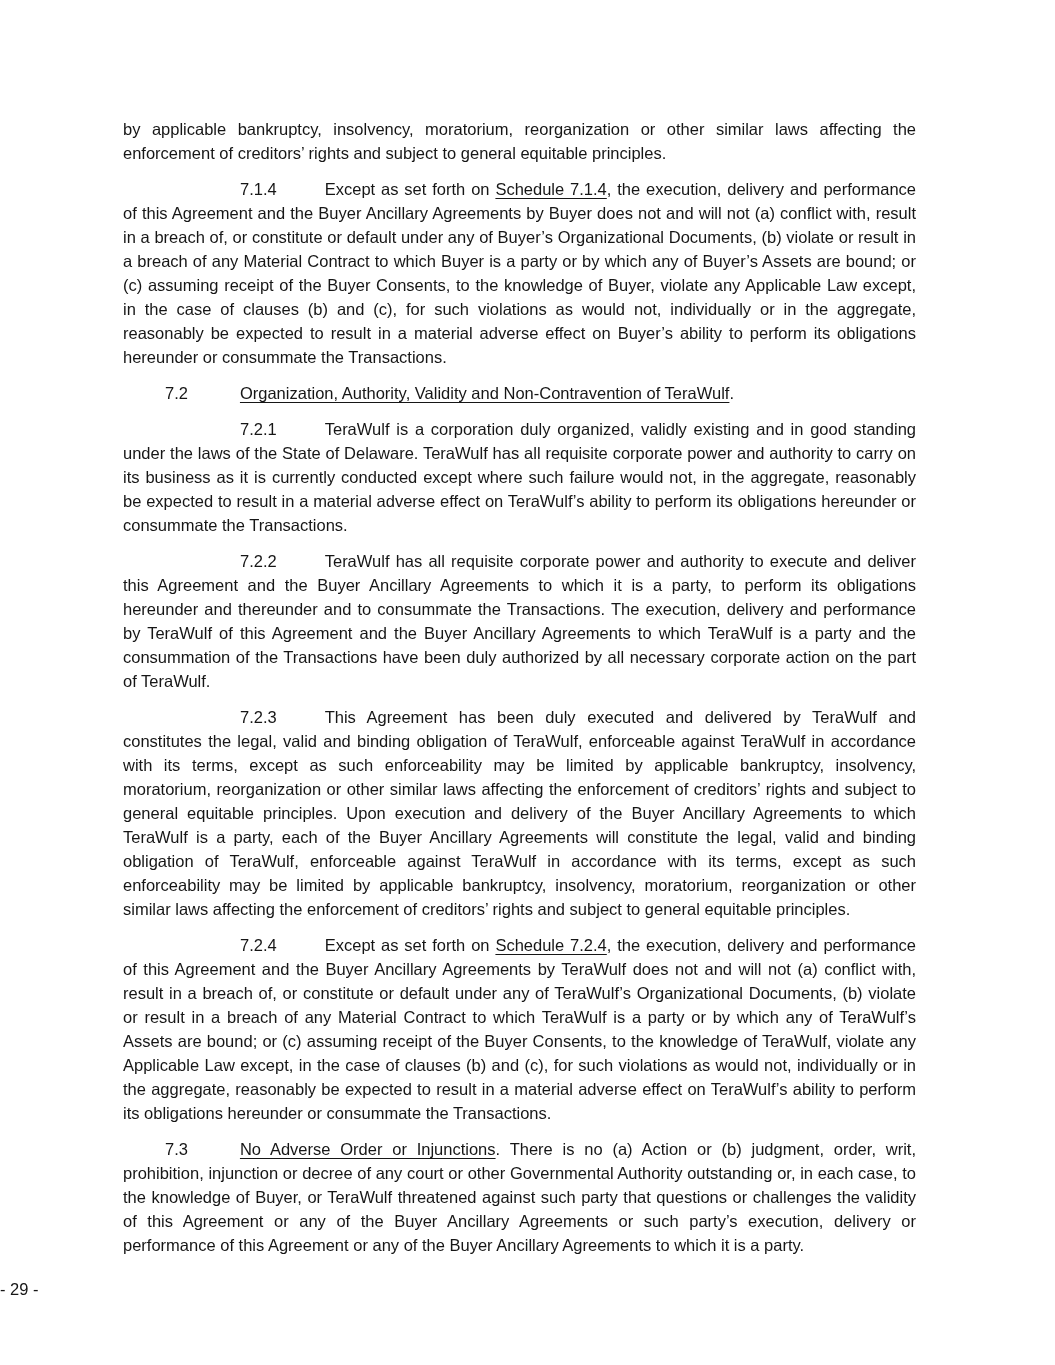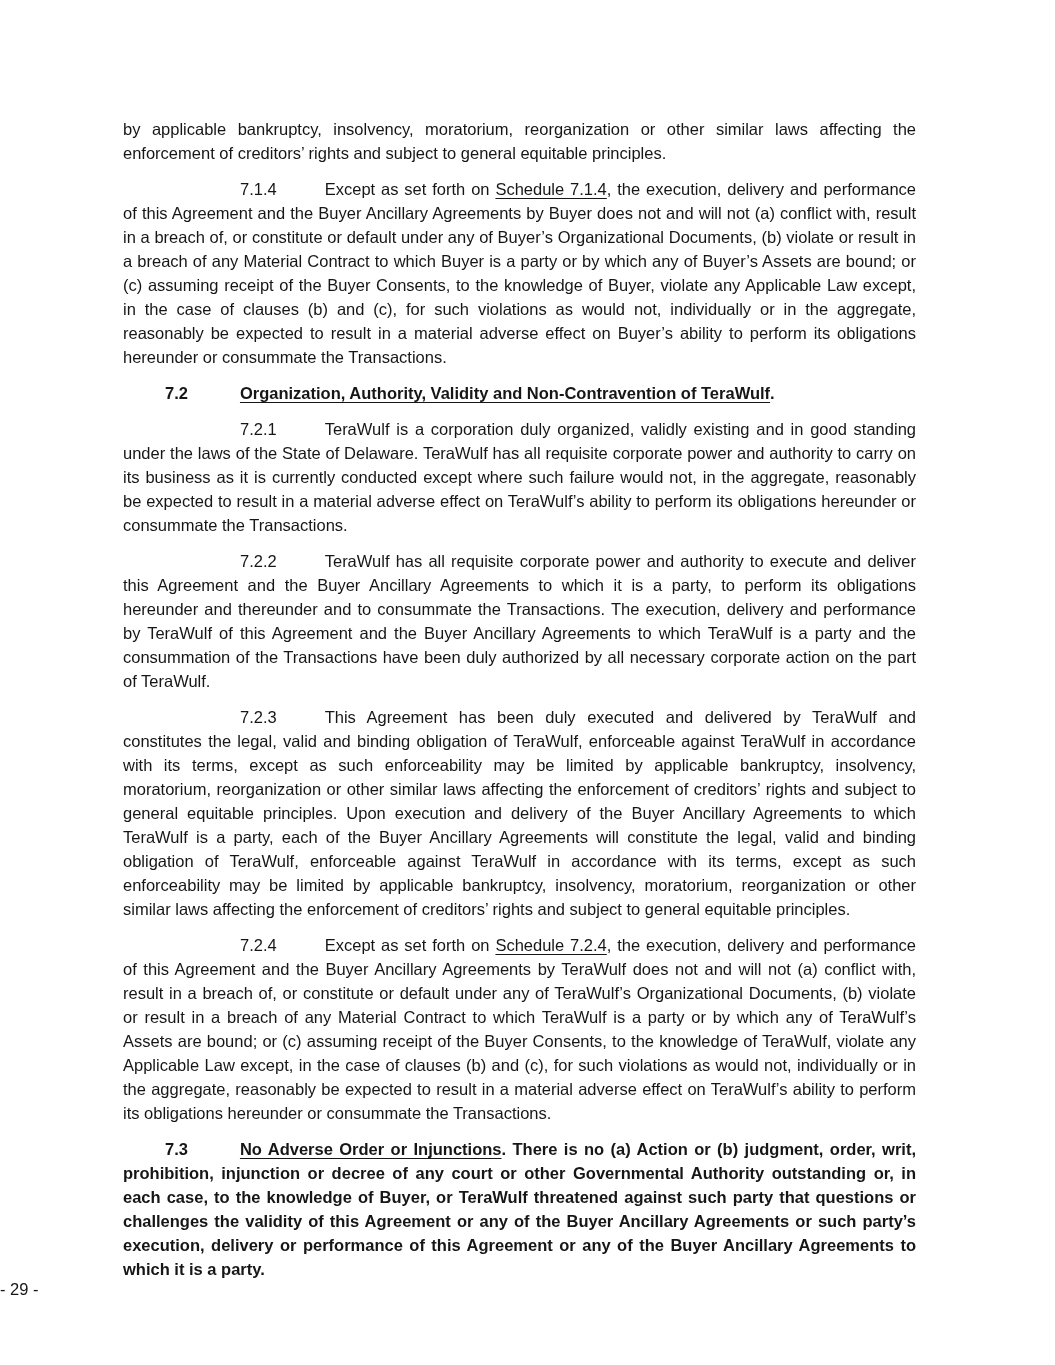--- a/index.html
+++ b/index.html
@@ -22,21 +22,20 @@
   }
   .para {
     margin: 0 0 12px 0;
     text-align: justify;
   }
   .para.cont {
     text-indent: 0;
   }
   .para.sec {
     text-indent: 42px;
-    font-weight: bold;
   }
   .para.sub {
     text-indent: 117px;
   }
   .tab {
     display: inline-block;
     height: 1px;
   }
   .tab-sub { width: 48px; }
   .tab-sec { width: 52px; }

